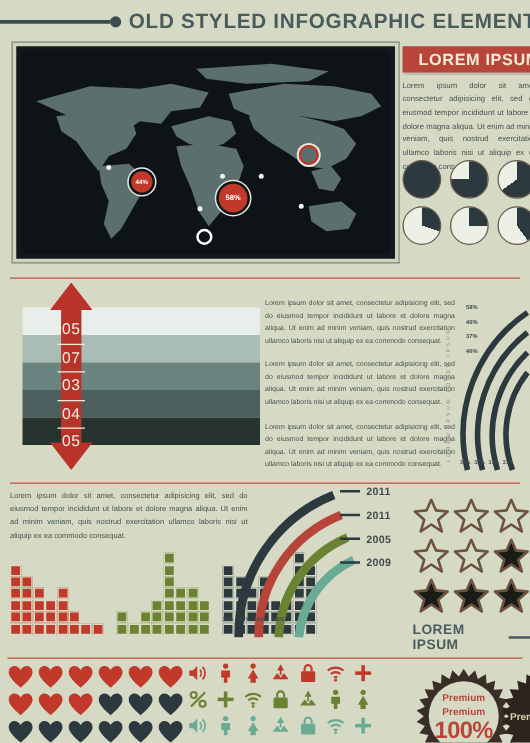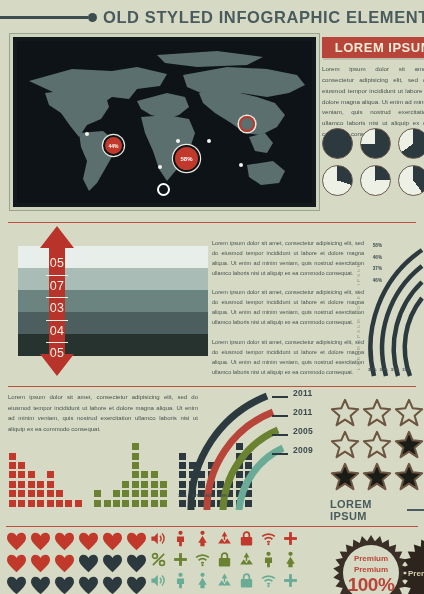--- a/index.html
+++ b/index.html
@@ -71,21 +71,21 @@
   
   .lorem3{position:absolute;left:8px;top:392px;width:190px;font-size:6px;line-height:1.75;
     color:#44524f;text-align:justify;}
 
   .mosaic{position:absolute;left:8px;top:448px;width:190px;height:60px;}
   .cell{position:absolute;width:9px;height:9px;border:.6px solid #d6dac4;box-sizing:border-box;}
 
   
   .rainbow{position:absolute;left:185px;top:382px;width:130px;height:128px;}
   .legend{position:absolute;left:272px;top:388px;}
-  .lrow{display:flex;align-items:flex-end;gap:5px;margin-bottom:9px;}
+  .lrow{display:flex;align-items:center;gap:5px;margin-bottom:9px;}
   .ldash{width:16px;height:2.4px;background:#2c3a40;}
   .llab{font-size:8.5px;color:#3c4a4d;font-weight:bold;letter-spacing:.3px;}
   .statistics{position:absolute;left:256px;top:497px;font-size:13px;color:#b8453a;
     letter-spacing:1.2px;font-weight:normal;}
   .arcticks{position:absolute;left:178px;top:493px;width:72px;display:flex;gap:5px;}
   .arcticks div{font-size:4.3px;color:#3d4c4f;font-weight:bold;}
 
   
   .stars{position:absolute;left:330px;top:398px;width:94px;display:flex;flex-wrap:wrap;gap:2px;}
   .loremstar{position:absolute;left:330px;top:498px;font-size:11px;font-weight:bold;color:#4a5b5e;

